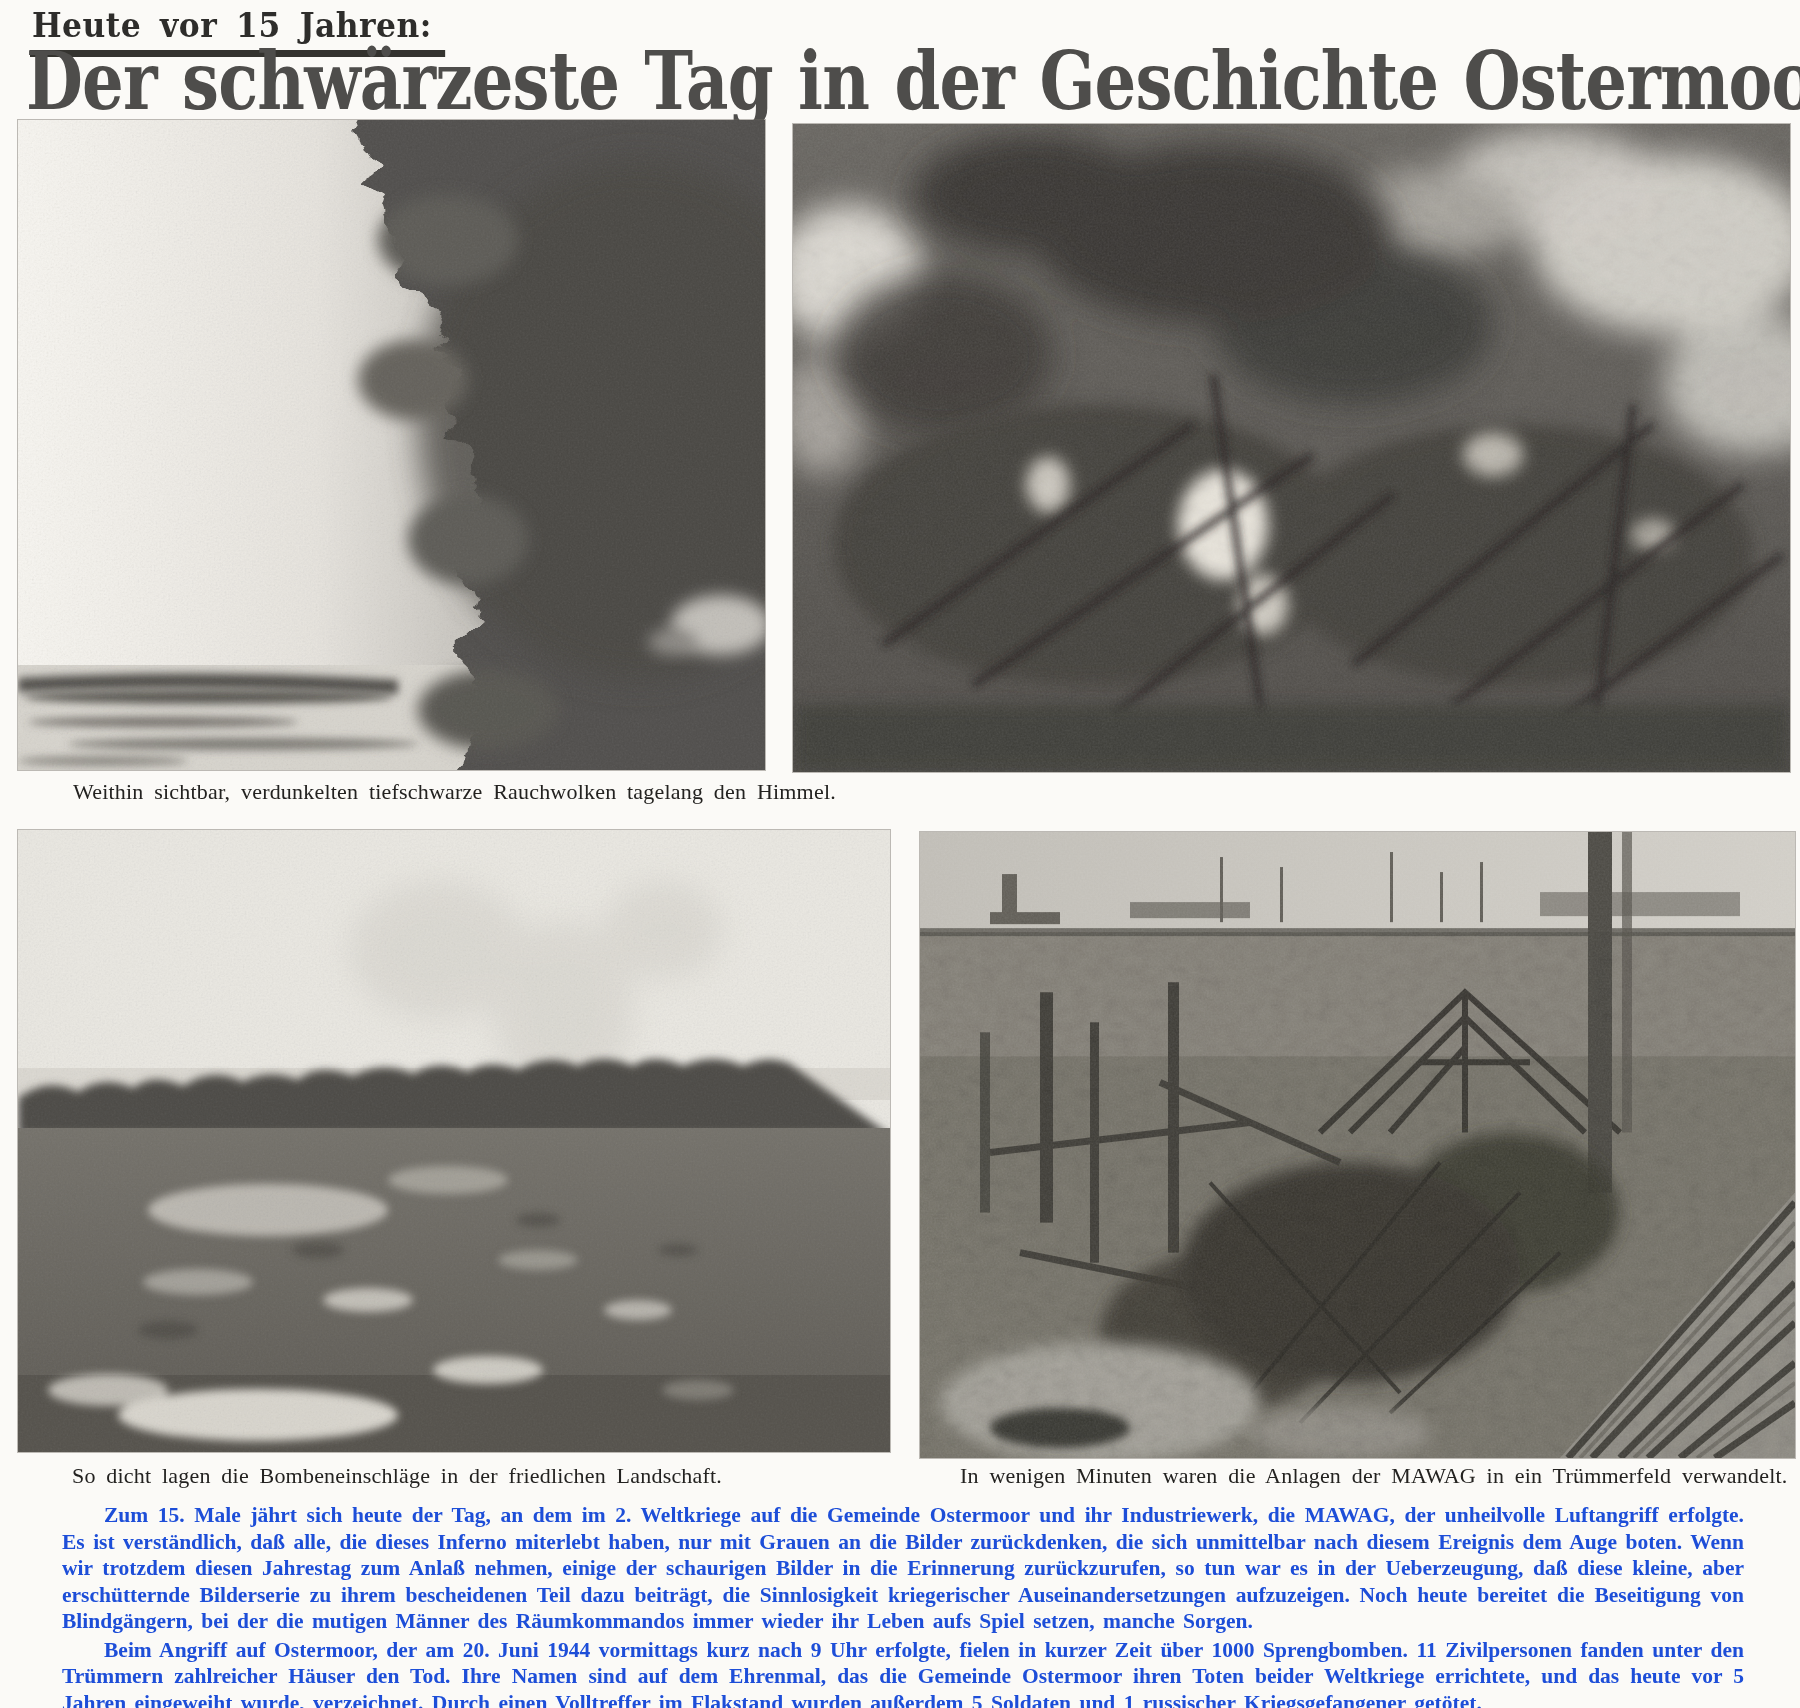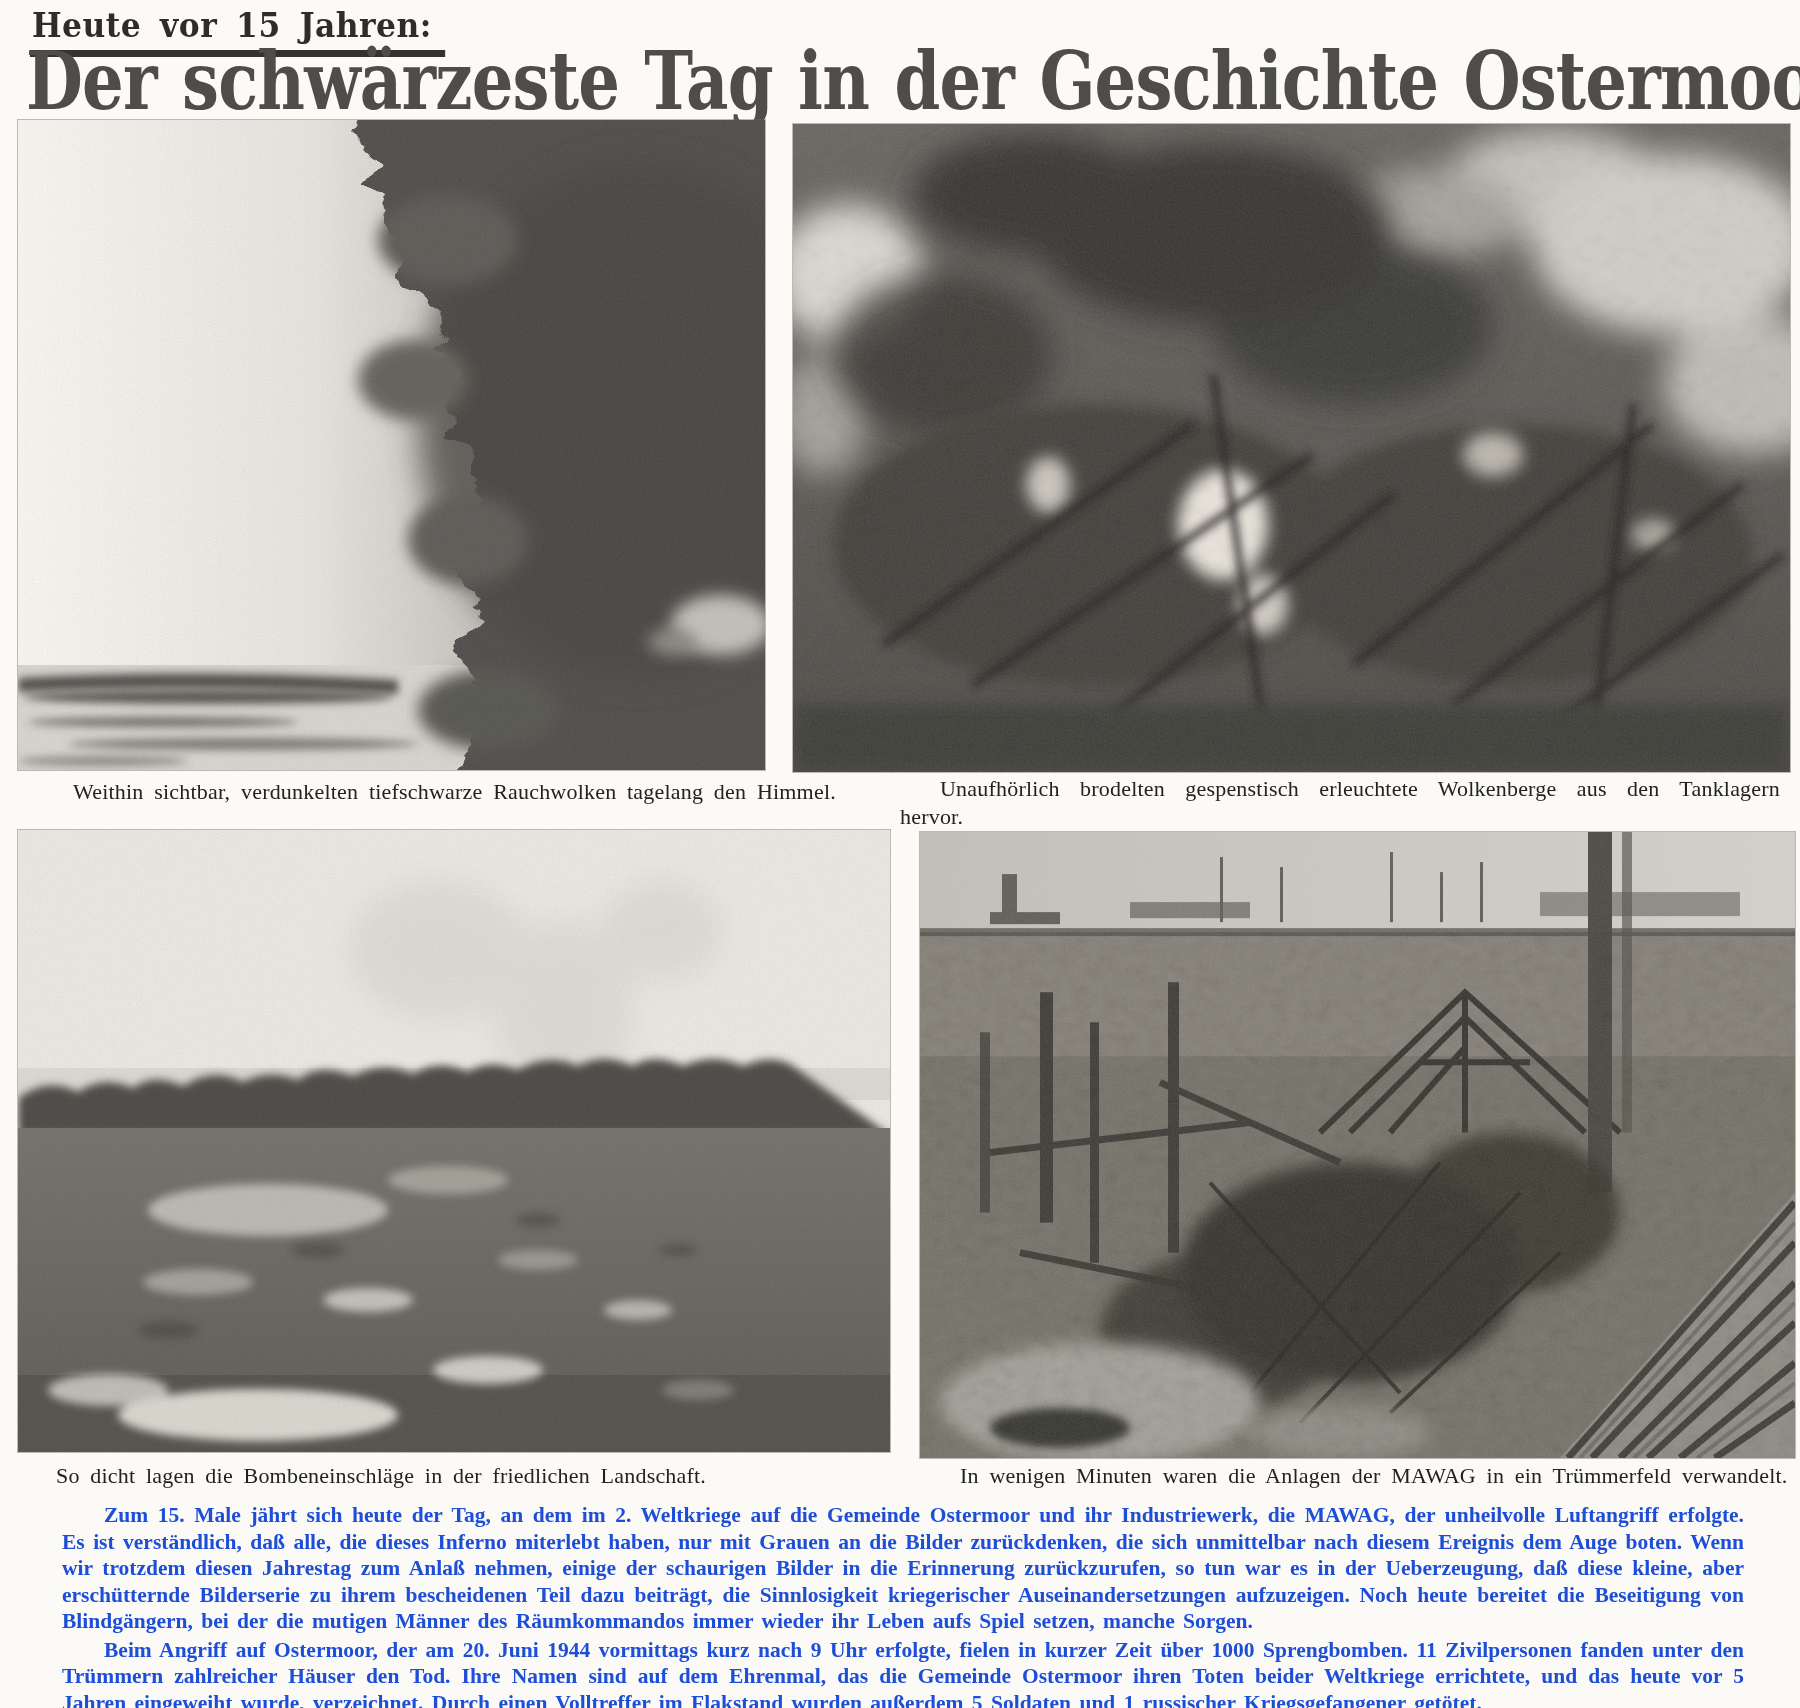--- a/index.html
+++ b/index.html
@@ -28,21 +28,21 @@
   .p2{left:793px;top:124px;width:997px;height:648px;}
   .p3{left:18px;top:830px;width:872px;height:622px;}
   .p4{left:920px;top:832px;width:875px;height:626px;}
   
   .caption{
     position:absolute;font-weight:400;font-size:22px;line-height:28px;
     color:#232220;word-spacing:5px;letter-spacing:.2px;
   }
   .cap1{left:18px;top:778px;width:820px;padding-left:55px;}
   .cap2{left:900px;top:775px;width:880px;}
-  .cap3{left:18px;top:1462px;width:860px;padding-left:38px;}
+  .cap3{left:34px;top:1462px;width:860px;padding-left:38px;}
   .cap4{left:920px;top:1462px;width:875px;padding-left:40px;}
   .cap-line{display:block;}
   .cap-line.justify{text-align:justify;text-align-last:justify;}
   .cap-line.ind{text-indent:40px;}
   
   .article{position:absolute;left:62px;top:1502px;width:1682px;}
   .article p{
     margin:0;padding:0;text-align:justify;text-indent:42px;
     font-weight:700;font-size:21.5px;line-height:26.5px;
     color:#1d4ed8;word-spacing:3px;
@@ -172,24 +172,20 @@
       </g>
       <rect y="580" width="997" height="67" fill="#3e3c38" filter="url(#b8)"></rect>
       <rect width="997" height="647" filter="url(#grainCoarse)" opacity=".14" style="mix-blend-mode:multiply"></rect>
       <rect width="997" height="647" filter="url(#grainFine)" opacity=".13" style="mix-blend-mode:screen"></rect>
     </svg>
   </figure>
 
   <div class="caption cap1">
     <span class="cap-line">Weithin sichtbar, verdunkelten tiefschwarze Rauchwolken tagelang den Himmel.</span>
   </div>
-  <div class="caption cap2">
-    <span class="cap-line justify ind">Unaufhörlich brodelten gespenstisch erleuchtete Wolkenberge aus den Tanklagern</span>
-    <span class="cap-line">hervor.</span>
-  </div>
 
   <figure class="photo p3">
     <svg viewBox="0 0 872 622" preserveAspectRatio="none">
       <rect width="872" height="622" fill="#eae8e2"></rect>
       <g filter="url(#b16)" fill="#d4d1ca" opacity=".6">
         <ellipse cx="420" cy="120" rx="90" ry="70"></ellipse>
         <ellipse cx="545" cy="180" rx="70" ry="90"></ellipse>
         <ellipse cx="645" cy="100" rx="60" ry="50"></ellipse>
       </g>
       <rect y="238" width="872" height="32" fill="#dcd9d2"></rect>

